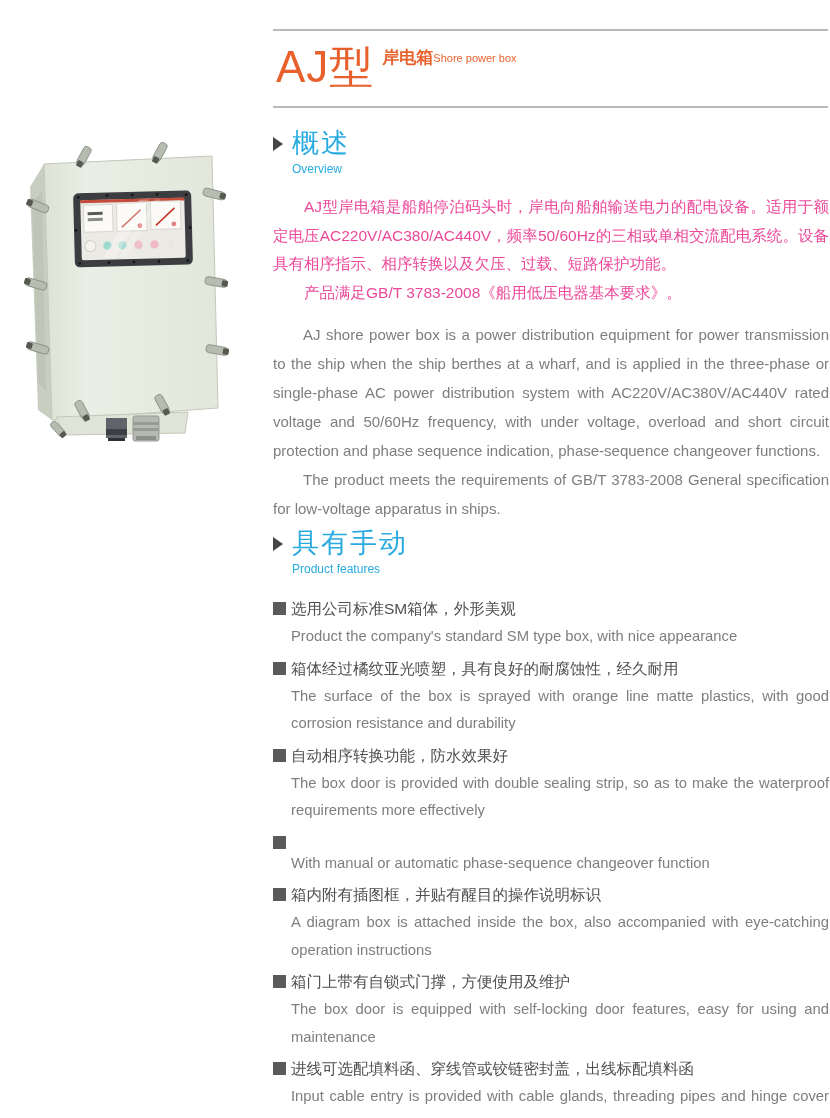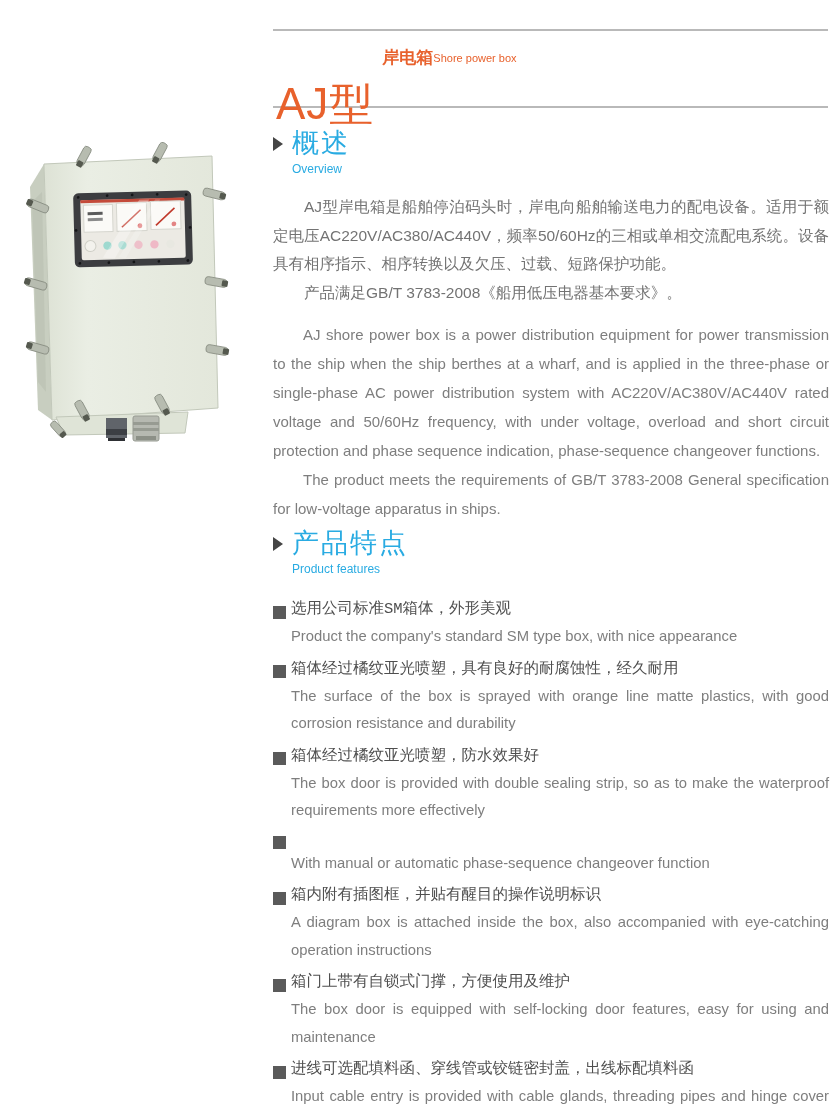--- a/index.html
+++ b/index.html
@@ -28,21 +28,20 @@
     top: 44px;
     display: flex;
     align-items: flex-start;
     color: #e8612c;
   }
   .title-model {
     font-size: 44px;
     line-height: 46px;
     font-weight: 400;
     letter-spacing: 1px;
-    margin-top: 37px;
   }
   .title-sub {
     margin-left: 8px;
     margin-top: 4px;
     display: flex;
     flex-direction: row;
   }
   .title-cn { font-size: 17px; font-weight: bold; line-height: 20px; }
   .title-en { font-size: 11px; line-height: 20px; }
 
@@ -61,45 +60,44 @@
   }
   .sec-titles { display: flex; flex-direction: column; }
   .sec-cn { font-size: 27px; line-height: 30px; color: #29abe2; letter-spacing: 2px; }
   .sec-en { font-size: 12px; line-height: 20px; color: #29abe2; margin-top: 1px; }
 
   
   .para-cn {
     margin: 14px 0 0 0;
     font-size: 15.5px;
     line-height: 28.5px;
-    color: #737373;
+    color: #ec4899;
     text-align: justify;
     text-indent: 2em;
   }
   .para-cn + .para-cn { margin-top: 0; }
   .para-en {
     margin: 13px 0 0 0;
     font-size: 15px;
     line-height: 29px;
     color: #7e7e7e;
     text-align: justify;
     text-indent: 2em;
   }
   .para-en + .para-en { margin-top: 0; }
 
   
   .feat-list { margin-top: 17px; }
   .feat-cn {
     display: flex;
-    align-items: center;
+    align-items: flex-start;
     font-size: 15.5px;
     line-height: 26px;
     color: #4f4f4f;
     margin-top: 3px;
-    font-family: Liberation Mono, monospace;
   }
   .sq {
     flex: 0 0 auto;
     width: 13px; height: 13px;
     background: #5a5a5a;
     margin: 6px 5px 0 0;
   }
   .feat-en {
     margin: 1px 0 5px 18px;
     font-size: 14.8px;
@@ -268,38 +266,38 @@
     <p class="para-cn">AJ型岸电箱是船舶停泊码头时，岸电向船舶输送电力的配电设备。适用于额定电压AC220V/AC380/AC440V，频率50/60Hz的三相或单相交流配电系统。设备具有相序指示、相序转换以及欠压、过载、短路保护功能。</p>
     <p class="para-cn">产品满足GB/T 3783-2008《船用低压电器基本要求》。</p>
     <p class="para-en">AJ shore power box is a power distribution equipment for power transmission to the ship when the ship berthes at a wharf, and is applied in the three-phase or single-phase AC power distribution system with AC220V/AC380V/AC440V rated voltage and 50/60Hz frequency, with under voltage, overload and short circuit protection and phase sequence indication, phase-sequence changeover functions.</p>
     <p class="para-en">The product meets the requirements of GB/T 3783-2008 General specification for low-voltage apparatus in ships.</p>
   </div>
 
   <div class="section sec-features">
     <div class="sec-header">
       <span class="tri"></span>
       <span class="sec-titles">
-        <span class="sec-cn">产品特点</span>
+        <span class="sec-cn">具有手动</span>
         <span class="sec-en">Product features</span>
       </span>
     </div>
     <div class="feat-list">
       <div class="feat-cn">
           <span class="sq"></span>
           <span>选用公司标准SM箱体，外形美观</span>
         </div>
       <div class="feat-en">Product the company's standard SM type box, with nice appearance</div>
       <div class="feat-cn">
           <span class="sq"></span>
           <span>箱体经过橘纹亚光喷塑，具有良好的耐腐蚀性，经久耐用</span>
         </div>
       <div class="feat-en">The surface of the box is sprayed with orange line matte plastics, with good corrosion resistance and durability</div>
       <div class="feat-cn">
           <span class="sq"></span>
-          <span>箱体经过橘纹亚光喷塑，防水效果好</span>
+          <span>自动相序转换功能，防水效果好</span>
         </div>
       <div class="feat-en">The box door is provided with double sealing strip, so as to make the waterproof requirements more effectively</div>
       <div class="feat-cn">
           <span class="sq"></span>
         </div>
       <div class="feat-en">With manual or automatic phase-sequence changeover function</div>
       <div class="feat-cn">
           <span class="sq"></span>
           <span>箱内附有插图框，并贴有醒目的操作说明标识</span>
         </div>

